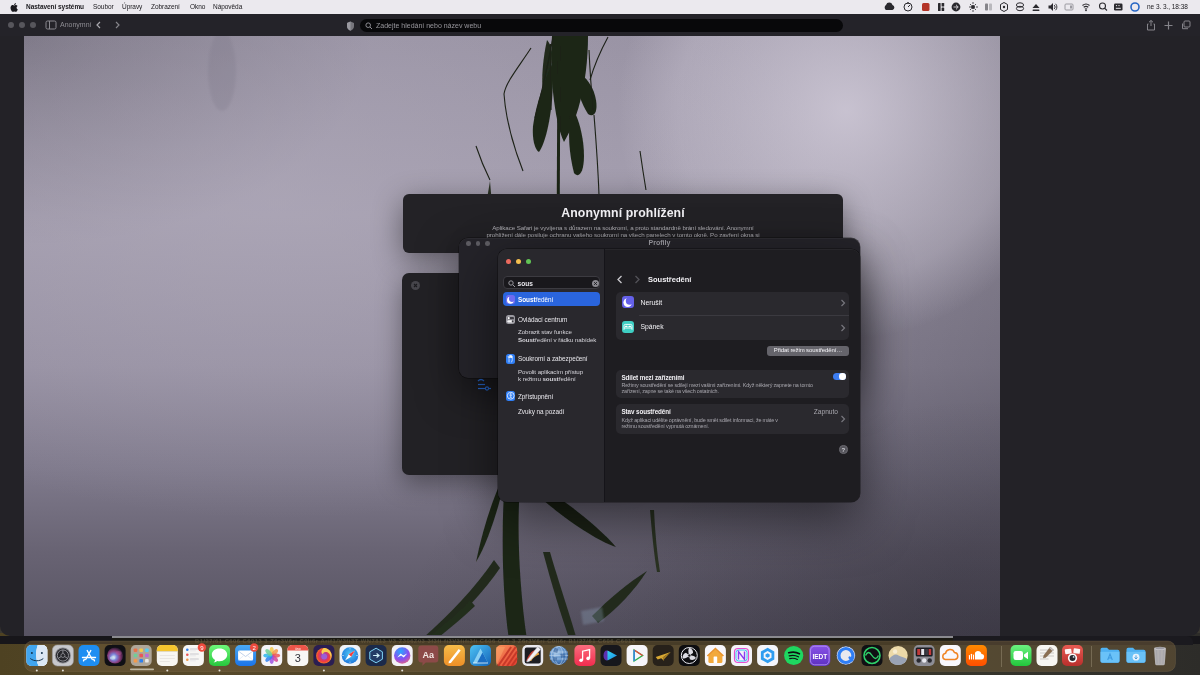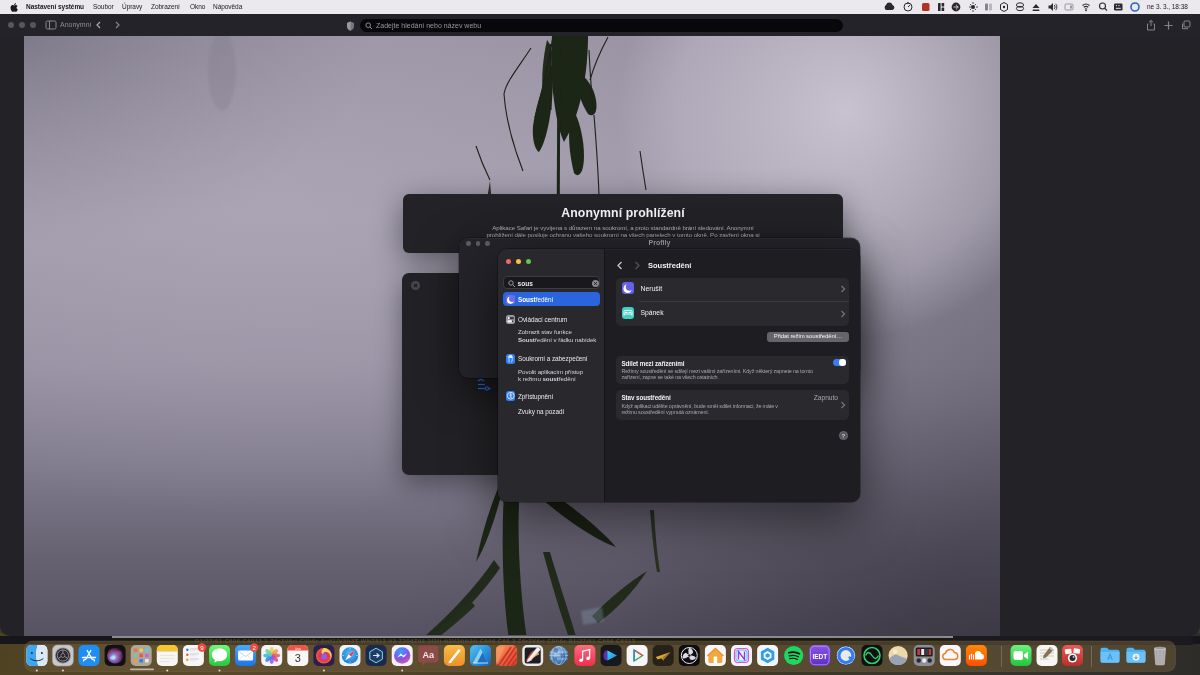--- a/index.html
+++ b/index.html
@@ -218,21 +218,21 @@
       <svg width="9.5" height="9.5" viewBox="0 0 10 10">
           <circle cx="5" cy="5" r="3.6" fill="none" stroke="#fff" stroke-width="0.8"></circle>
           <circle cx="5" cy="3.2" r="0.8" fill="#fff"></circle>
           <path d="M3.4 4.2 L5 4.8 L6.6 4.2 M5 4.8 V6 L4 7.6 M5 6 L6 7.6" stroke="#fff" stroke-width="0.7" fill="none"></path>
         </svg>
     </div>
     <div class="abs" style="left:20px;top:143.5px;font-size:6.4px;letter-spacing:-0.05px;color:#e8e7ec;">Zpřístupnění</div>
     <div class="abs" style="left:20px;top:159px;font-size:6.4px;letter-spacing:-0.05px;color:#e8e7ec;">Zvuky na pozadí</div>
   </div>
 
-  <div class="abs" style="left:107px;top:2px;width:255px;height:253px;">
+  <div class="abs" style="left:107px;top:16px;width:255px;height:253px;">
     <svg class="abs" style="left:11px;top:10px;" width="8" height="9" viewBox="0 0 8 9">
         <path d="M5.5 1 L2 4.5 L5.5 8" stroke="#c9c8cd" stroke-width="1.3" fill="none"></path>
       </svg>
     <svg class="abs" style="left:28px;top:10px;" width="8" height="9" viewBox="0 0 8 9">
         <path d="M2.5 1 L6 4.5 L2.5 8" stroke="#535258" stroke-width="1.3" fill="none"></path>
       </svg>
     <div class="abs" style="left:43px;top:9.5px;font-size:7.5px;font-weight:bold;color:#f2f1f5;">Soustředění</div>
 
     <div class="abs" style="left:11px;top:26.5px;width:233px;height:48.5px;border-radius:5px;background:#2a292e;">
       <div class="abs" style="left:5.5px;top:4.5px;width:12px;height:12px;border-radius:3px;background:#6561e9;overflow:hidden;">

